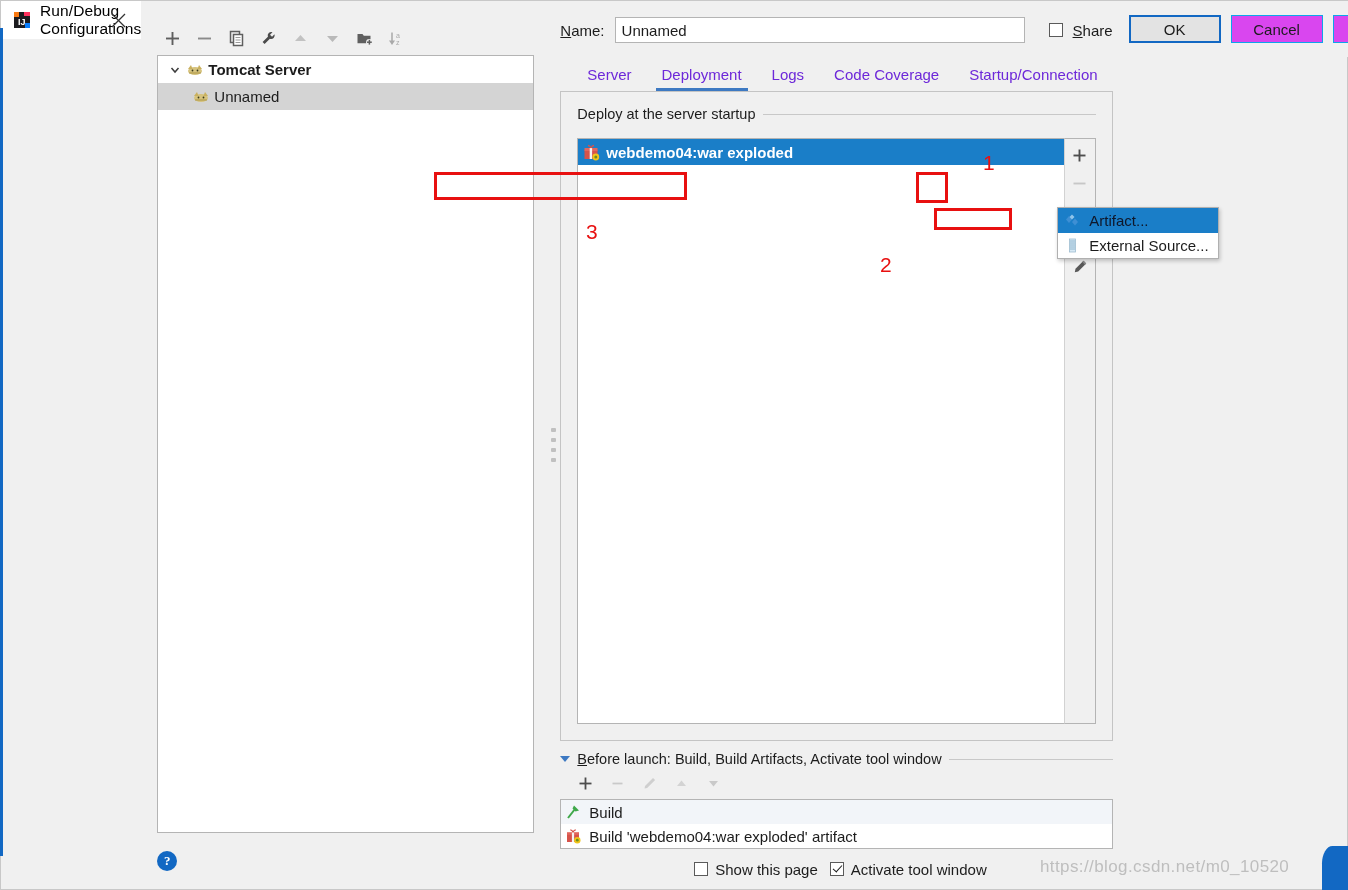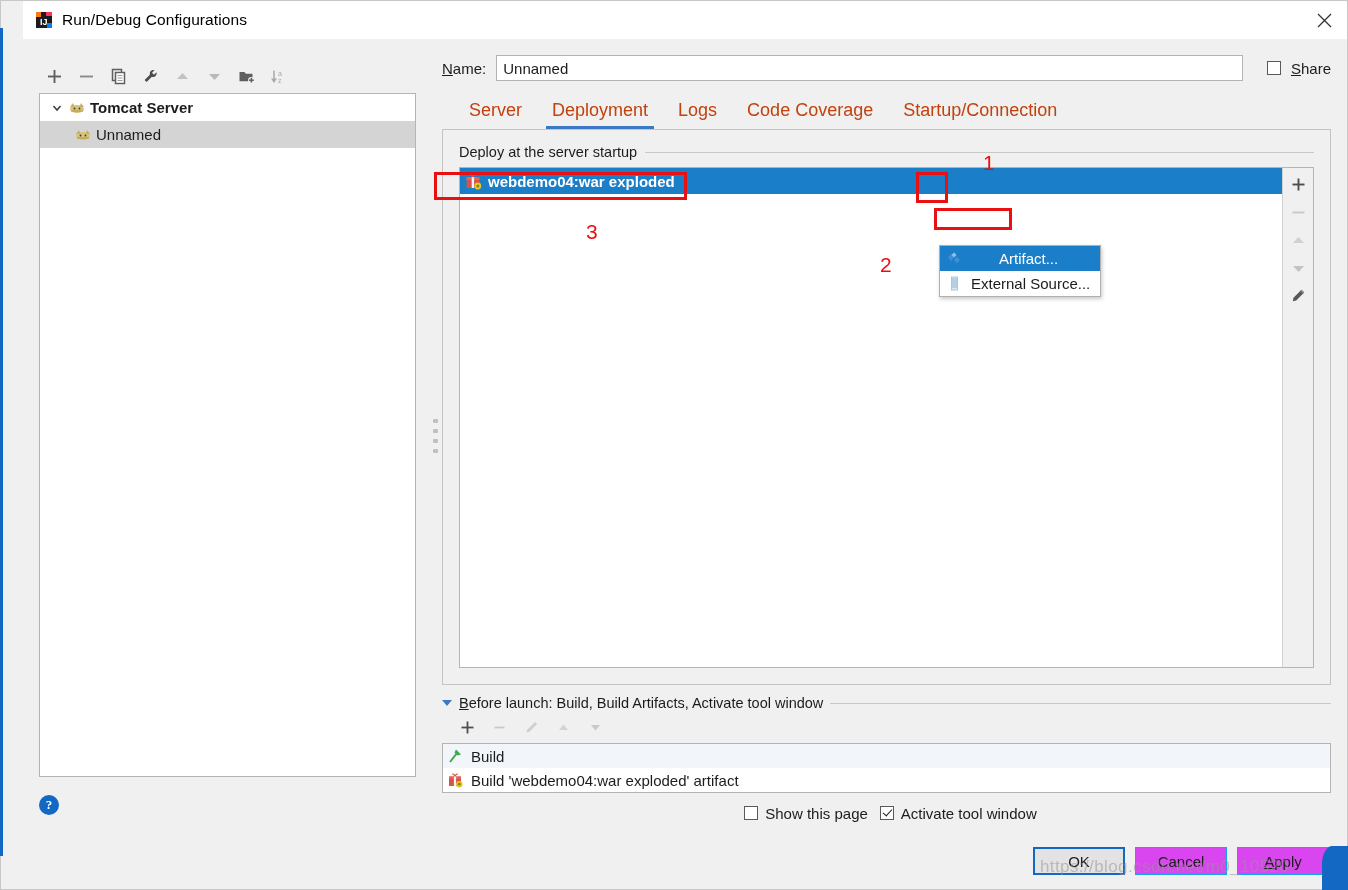--- a/index.html
+++ b/index.html
@@ -18,22 +18,21 @@
   }
 
   
   .window {
     position: absolute;
     inset: 0;
     background: #f0f0f0;
     border: 1px solid #c8c8c8;
     box-sizing: border-box;
     display: flex;
-    flex-direction: column;
-    padding-left: 22px;
+    flex-direction: row;
   }
 
   
   .titlebar {
     height: 38px;
     min-height: 38px;
     background: #ffffff;
     display: flex;
     align-items: center;
     padding-left: 12px;
@@ -237,24 +236,24 @@
   
   .tabs {
     display: flex;
     align-items: flex-end;
     height: 36px;
     gap: 0;
     padding-left: 12px;
   }
   .tab {
     padding: 0 15px 8px 15px;
-    font-size: 18px;
-    cursor: pointer;
-    position: relative;
-    color: #c2410c;
+    font-size: 15px;
+    cursor: pointer;
+    position: relative;
+    color: #6d28d9;
     white-space: nowrap;
   }
   .tab.active::after {
     content:"";
     position: absolute;
     left: 9px; right: 9px; bottom: 0;
     height: 3px;
     background: #3d79c2;
   }
 
@@ -269,21 +268,21 @@
     display: flex;
     flex-direction: column;
     min-height: 0;
     position: relative;
   }
   .group-title {
     display: flex;
     align-items: center;
     gap: 8px;
     font-size: 14.5px;
-    margin-bottom: 7px;
+    margin-bottom: 16px;
     color: #1c1c1c;
     white-space: nowrap;
     text-align: center;
   }
   .group-title .rule {
     flex: 1;
     height: 1px;
     background: #c8c8c8;
   }
   .deploy-wrap {
@@ -378,21 +377,21 @@
   .popup-item {
     height: 25px;
     display: flex;
     align-items: center;
     padding-left: 6px;
     font-size: 15px;
     cursor: pointer;
     white-space: nowrap;
     position: relative;
   }
-  .popup-item.sel { background: #1a7ec8; color: #ffffff; gap: 28px; }
+  .popup-item.sel { background: #1a7ec8; color: #0f172a; }
   .popup-ico { width: 18px; height: 16px; margin-right: 7px; flex:none; position:relative;}
 
   
   .bl-title {
     display: flex;
     align-items: center;
     gap: 7px;
     font-size: 14.5px;
     padding: 2px 0 0 0;
     white-space: nowrap;

